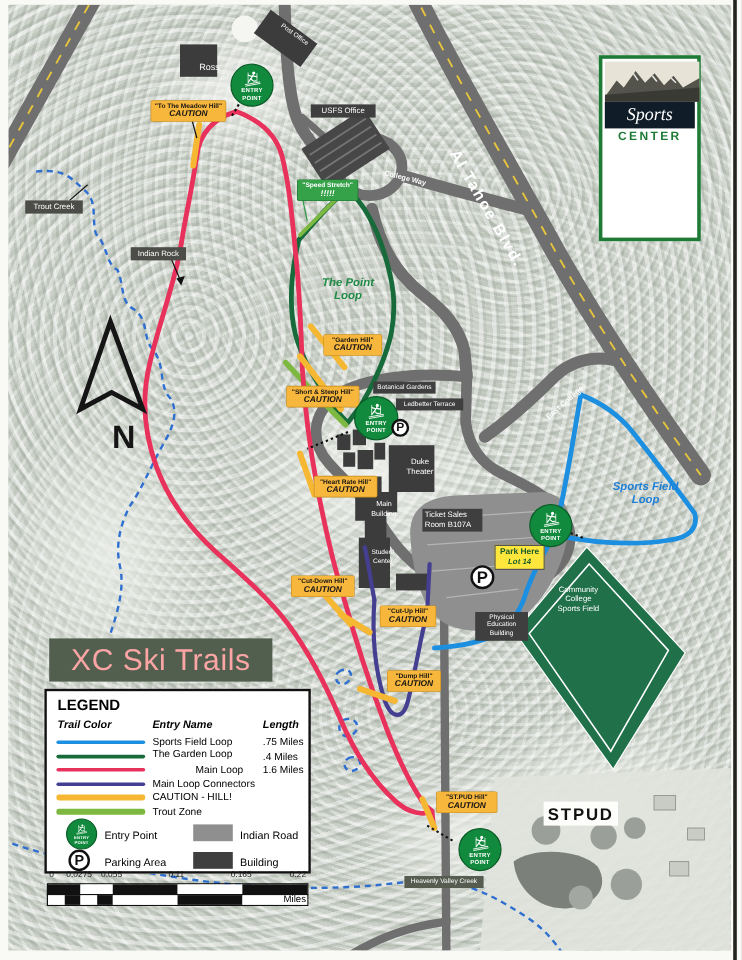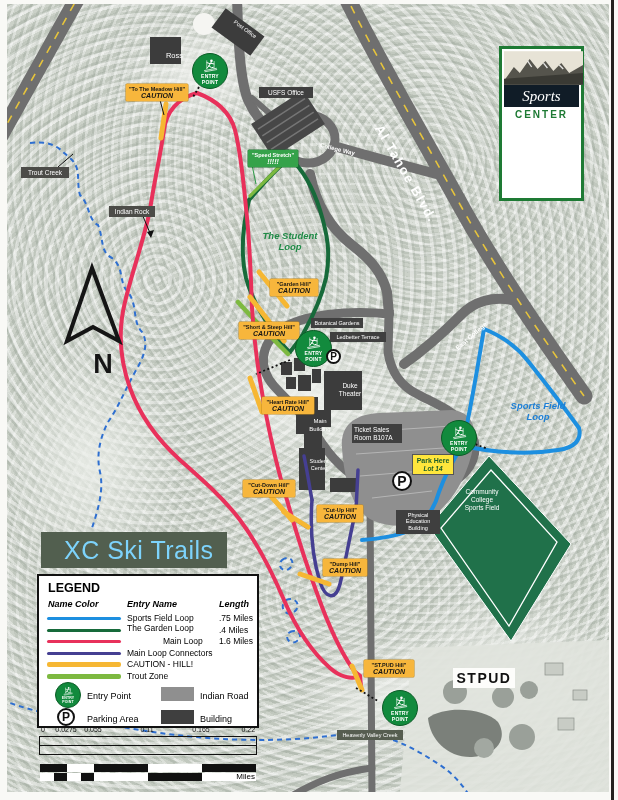--- a/index.html
+++ b/index.html
@@ -25,36 +25,36 @@
   .speedlbl{background:#35a24a;color:#fff;box-shadow:0 0 0 .5px #1d7030;}
   .blabel{position:absolute;background:#3f3f3f;color:#fff;text-align:center;line-height:1.25;padding:1.5px 2px;z-index:5;white-space:nowrap;}
   .btext{position:absolute;color:#fff;text-align:center;line-height:1.25;z-index:5;}
   .ep{position:absolute;background:#128a3d;border:1.5px solid #0a5c26;border-radius:50%;color:#fff;display:flex;flex-direction:column;align-items:center;justify-content:center;z-index:7;box-sizing:border-box;}
   .ep .l{font-size:5px;font-weight:bold;line-height:6px;letter-spacing:.2px;}
   .ep-sm .l{font-size:3.5px;line-height:4px;}
   .pk{position:absolute;background:#fff;border:2px solid #111;border-radius:50%;color:#111;font-weight:bold;display:flex;align-items:center;justify-content:center;z-index:7;box-sizing:border-box;}
   .rlabel{position:absolute;color:#fff;font-weight:bold;white-space:nowrap;z-index:4;}
   .placelbl{position:absolute;font-weight:bold;font-style:italic;text-align:center;line-height:1.2;z-index:4;}
   
-  #title-box{position:absolute;left:34px;top:528px;width:186px;height:36px;background:#525f4f;color:#7dd3fc;display:flex;align-items:center;padding-left:23px;box-sizing:border-box;z-index:9;}
+  #title-box{position:absolute;left:34px;top:528px;width:186px;height:36px;background:#525f4f;color:#fca5a5;display:flex;align-items:center;padding-left:0;box-sizing:border-box;z-index:9;justify-content:center;}
   #title-box span{font-size:25px;letter-spacing:.5px;}
   
   #legend{position:absolute;left:30px;top:570px;width:222px;height:154px;background:#fff;border:2px solid #111;box-sizing:border-box;z-index:9;}
   #legend .hd{position:absolute;left:9px;top:5px;font-size:12.5px;font-weight:bold;}
   #legend .col{position:absolute;top:23px;font-size:9px;font-weight:bold;font-style:italic;}
   .lrow-sw{position:absolute;left:8px;width:74px;border-radius:2px;}
   .lrow-nm{position:absolute;left:88px;font-size:8.5px;white-space:nowrap;}
   .lrow-ln{position:absolute;left:180px;font-size:8.5px;white-space:nowrap;}
   .lic-label{position:absolute;font-size:9px;}
   .lswatch{position:absolute;width:33px;height:14px;}
   
   #scalebar{position:absolute;left:30px;top:722px;width:222px;height:32px;z-index:9;}
   #scalebar .tick{position:absolute;top:0;font-size:7px;color:#111;transform:translateX(-50%);}
   .sbrow{position:absolute;left:2px;width:216px;height:8px;border:1px solid #111;display:flex;}
-  .sbrow div{height:100%;margin-top:27px;}
+  .sbrow div{height:100%;}
   
   #logo{position:absolute;left:492px;top:42px;width:85px;height:155px;background:#fff;border:3px solid #1e7a34;box-sizing:border-box;padding:2px;z-index:9;display:flex;flex-direction:column;}
   #logo .mtn{height:34px;position:relative;}
   #logo .band{height:22px;background:#101c27;color:#fff;display:flex;align-items:center;justify-content:center;}
   #logo .band span{font-family:"Liberation Serif",serif;font-style:italic;font-size:15px;}
   #logo .cband{height:14px;display:flex;align-items:center;justify-content:center;}
   #logo .cband span{color:#1e7a34;font-weight:bold;font-size:10px;letter-spacing:2px;}
   #logo .ski{flex:1;position:relative;}
   #logo .ltcc{position:absolute;right:4px;bottom:3px;text-align:right;color:#17242e;line-height:1;}
   #logo .ltcc .a{font-family:"Liberation Serif",serif;font-weight:bold;font-size:12px;display:block;}
@@ -236,21 +236,21 @@
       <span style="display:block">Education</span>
       <span style="display:block">Building</span>
   </div>
   <div class="btext" style="left:444px;top:484px;width:62px;font-size:6.5px;">
     <span style="display:block">Community</span>
       <span style="display:block">College</span>
       <span style="display:block">Sports Field</span>
   </div>
 
   <div class="placelbl" style="left:253px;top:226px;width:60px;font-size:9.5px;color:#1f8a46;">
-    <span style="display:block">The Student</span>
+    <span style="display:block">The Point</span>
       <span style="display:block">Loop</span>
   </div>
   <div class="placelbl" style="left:502px;top:396px;width:58px;font-size:9.5px;color:#1d7fd6;">
     <span style="display:block">Sports Field</span>
       <span style="display:block">Loop</span>
   </div>
 
   <div class="rlabel" style="left:378px;top:118px;font-size:13px;letter-spacing:1.5px;transform:rotate(60deg);transform-origin:left top;">Al Tahoe Blvd.</div>
   <div class="rlabel" style="left:314px;top:138px;font-size:6px;transform:rotate(14deg);transform-origin:left top;">College Way</div>
   <div class="rlabel" style="left:447px;top:342px;font-size:6.5px;transform:rotate(-41deg);transform-origin:left top;">East College</div>
@@ -331,21 +331,21 @@
 
   <div class="pk" style="left:319px;top:345px;width:15px;height:15px;font-size:10px;">P</div>
   <div class="pk" style="left:385px;top:467px;width:20px;height:20px;font-size:14px;">P</div>
 
   <div id="title-box">
       <span>XC Ski Trails</span>
     </div>
 
   <div id="legend">
     <div class="hd">LEGEND</div>
-    <div class="col" style="left:9px;">Name Color</div>
+    <div class="col" style="left:9px;">Trail Color</div>
     <div class="col" style="left:88px;">Entry Name</div>
     <div class="col" style="left:180px;">Length</div>
 
     <div class="lrow-sw" style="top:41px;height:3px;background:#1d8fe0;"></div>
     <div class="lrow-nm" style="top:37px;">Sports Field Loop</div>
     <div class="lrow-ln" style="top:37px;">.75 Miles</div>
 
     <div class="lrow-sw" style="top:52.5px;height:3px;background:#176a3a;"></div>
     <div class="lrow-nm" style="top:47px;">The Garden Loop</div>
     <div class="lrow-ln" style="top:48.5px;">.4 Miles</div>

